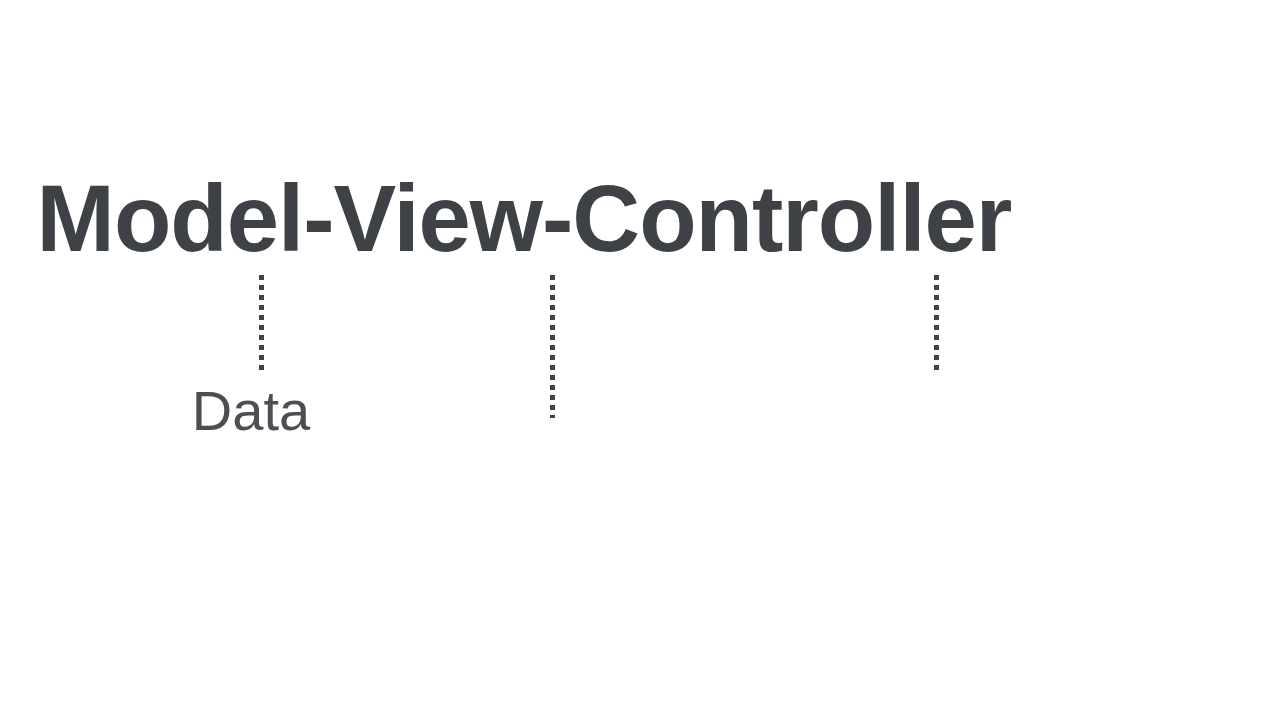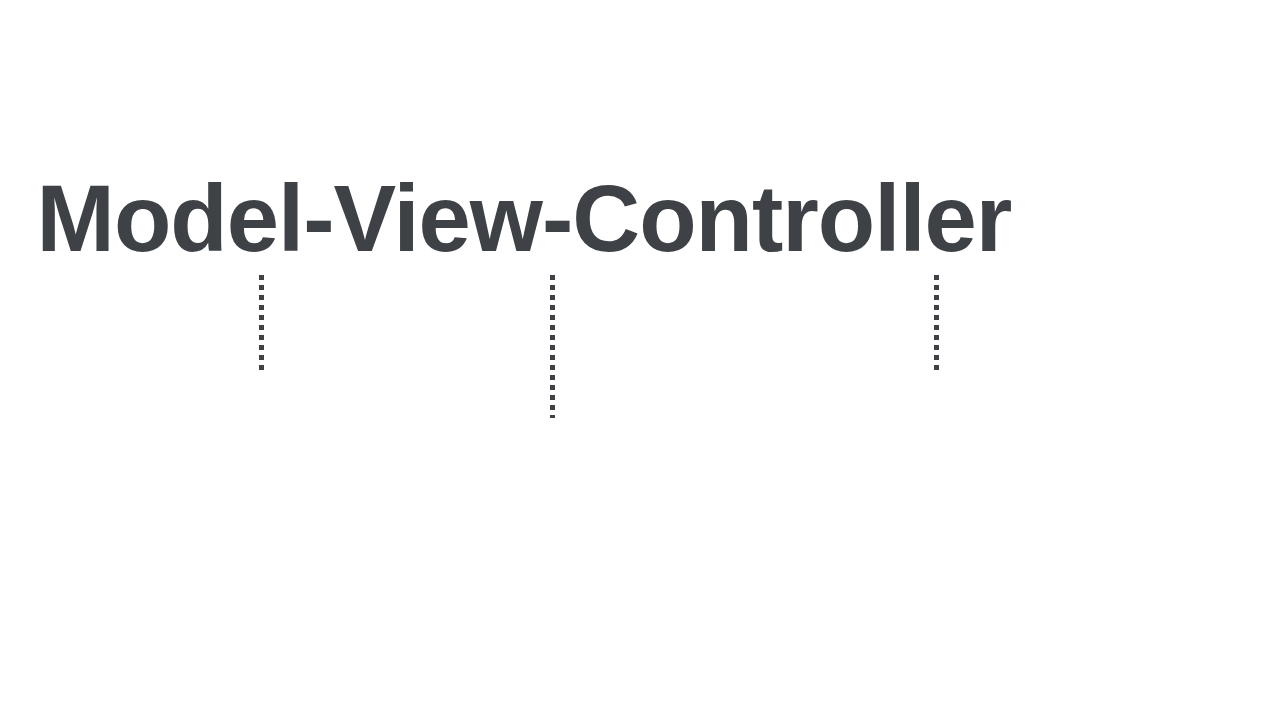--- a/index.html
+++ b/index.html
@@ -62,14 +62,15 @@
 <body>
 
 <div class="slide">
 
   <h1 class="title">Model-View-Controller</h1>
 
   <div class="connector model"></div>
   <div class="connector view"></div>
   <div class="connector controller"></div>
 
+  <div class="label model">Data</div>
 
 </div>
 
 </body></html>

